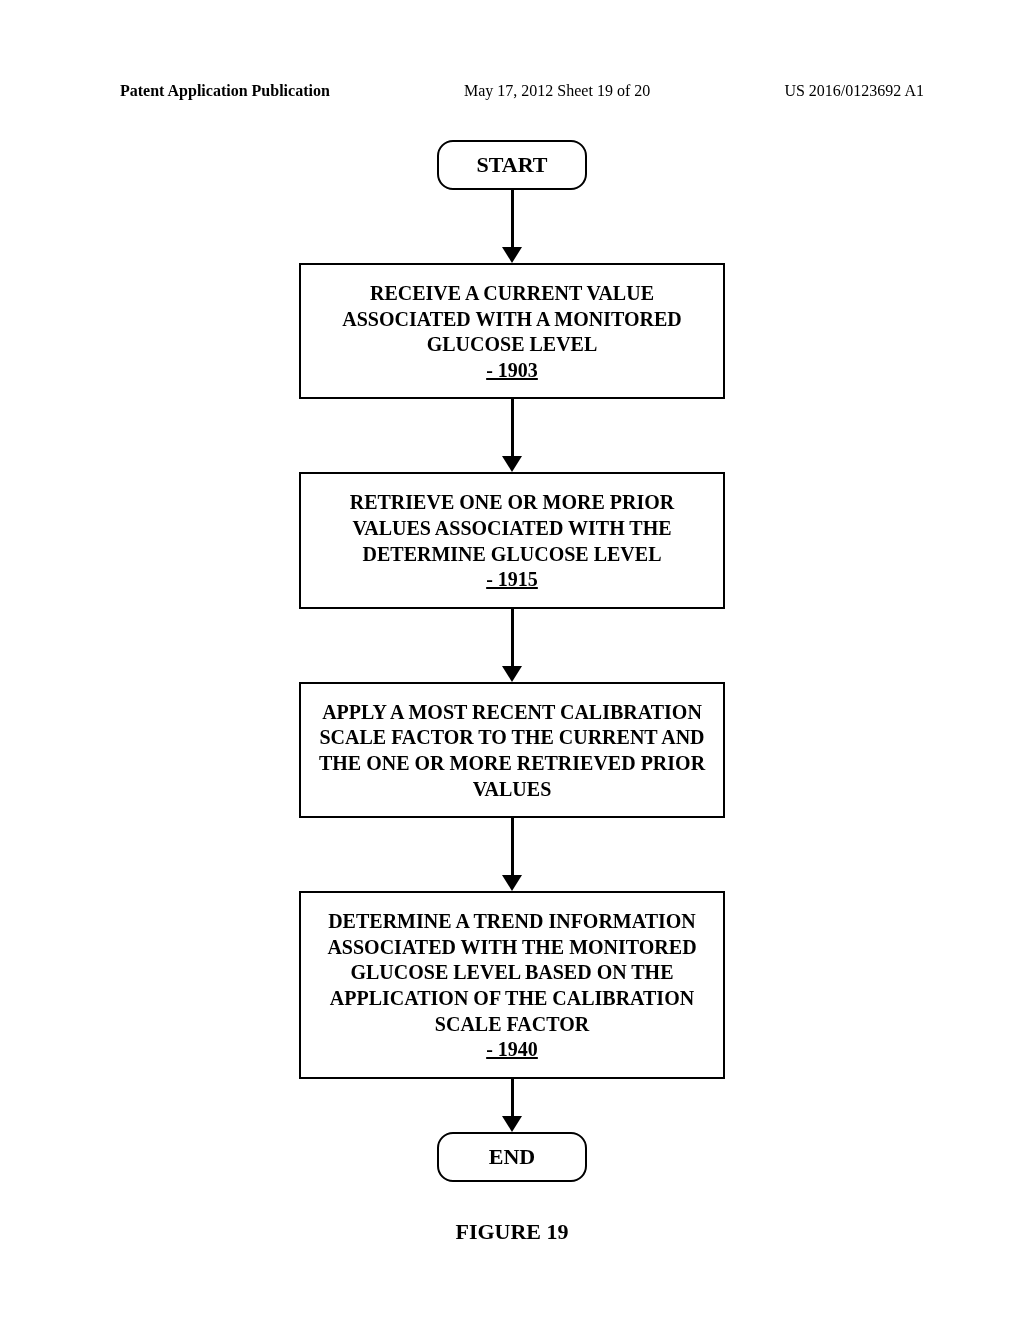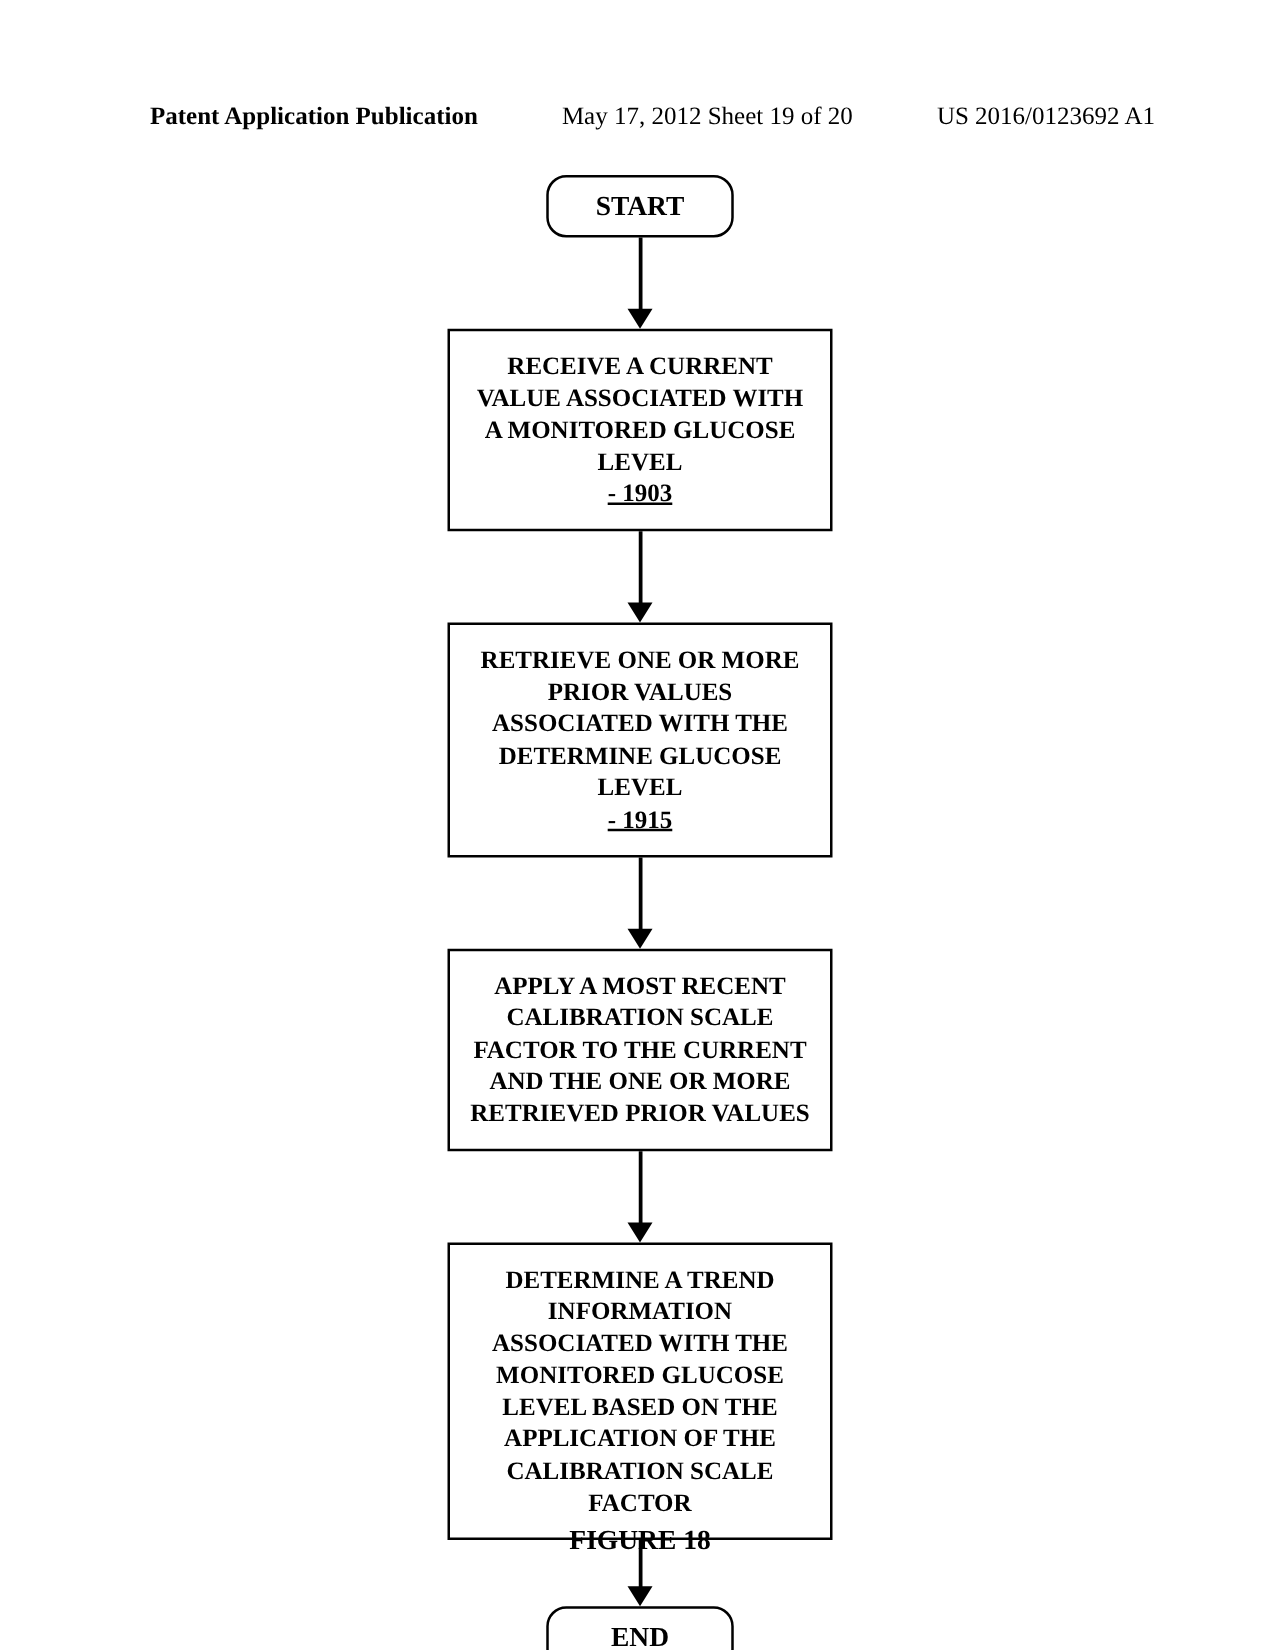--- a/index.html
+++ b/index.html
@@ -7,21 +7,21 @@
   .page { position: relative; width: 1024px; height: 1320px; }
 
   
   .header-row {
     position: absolute;
     top: 82px;
     left: 120px;
     right: 100px;
     display: flex;
     justify-content: space-between;
-    font-size: 20px;
+    font-size: 16px;
   }
   .header-left { font-weight: bold; }
   .header-mid { font-weight: normal; }
   .header-right { font-weight: normal; }
 
   
   .flow-col {
     position: absolute;
     left: 50%;
     transform: translateX(-50%);
@@ -36,21 +36,21 @@
     border-radius: 16px;
     padding: 10px 13px;
     font-weight: bold;
     font-size: 22px;
     text-align: center;
     min-width: 150px;
   }
 
   .process {
     border: 2.5px solid #000;
-    width: 308px;
+    width: 426px;
     padding: 16px 14px 14px 14px;
     text-align: center;
     font-weight: bold;
     font-size: 20px;
     line-height: 1.28;
   }
   .ref { text-decoration: underline; }
 
   
   .arrow {
@@ -123,26 +123,27 @@
       <div>APPLY A MOST RECENT CALIBRATION SCALE FACTOR TO THE CURRENT AND THE ONE OR MORE RETRIEVED PRIOR VALUES</div>
     </div>
 
     <div class="arrow">
       <div class="arrow-line" style="height:58px"></div>
       <div class="arrow-head"></div>
     </div>
 
     <div class="process">
       <div>DETERMINE A TREND INFORMATION ASSOCIATED WITH THE MONITORED GLUCOSE LEVEL BASED ON THE APPLICATION OF THE CALIBRATION SCALE FACTOR</div>
+      <div class="ref">- 1940</div>
     </div>
 
     <div class="arrow">
       <div class="arrow-line" style="height:38px"></div>
       <div class="arrow-head"></div>
     </div>
 
     <div class="terminator">END</div>
 
   </div>
 
-  <div class="figure-label">FIGURE 18</div>
+  <div class="figure-label">FIGURE 19</div>
 
 </div>
 
 </body></html>

